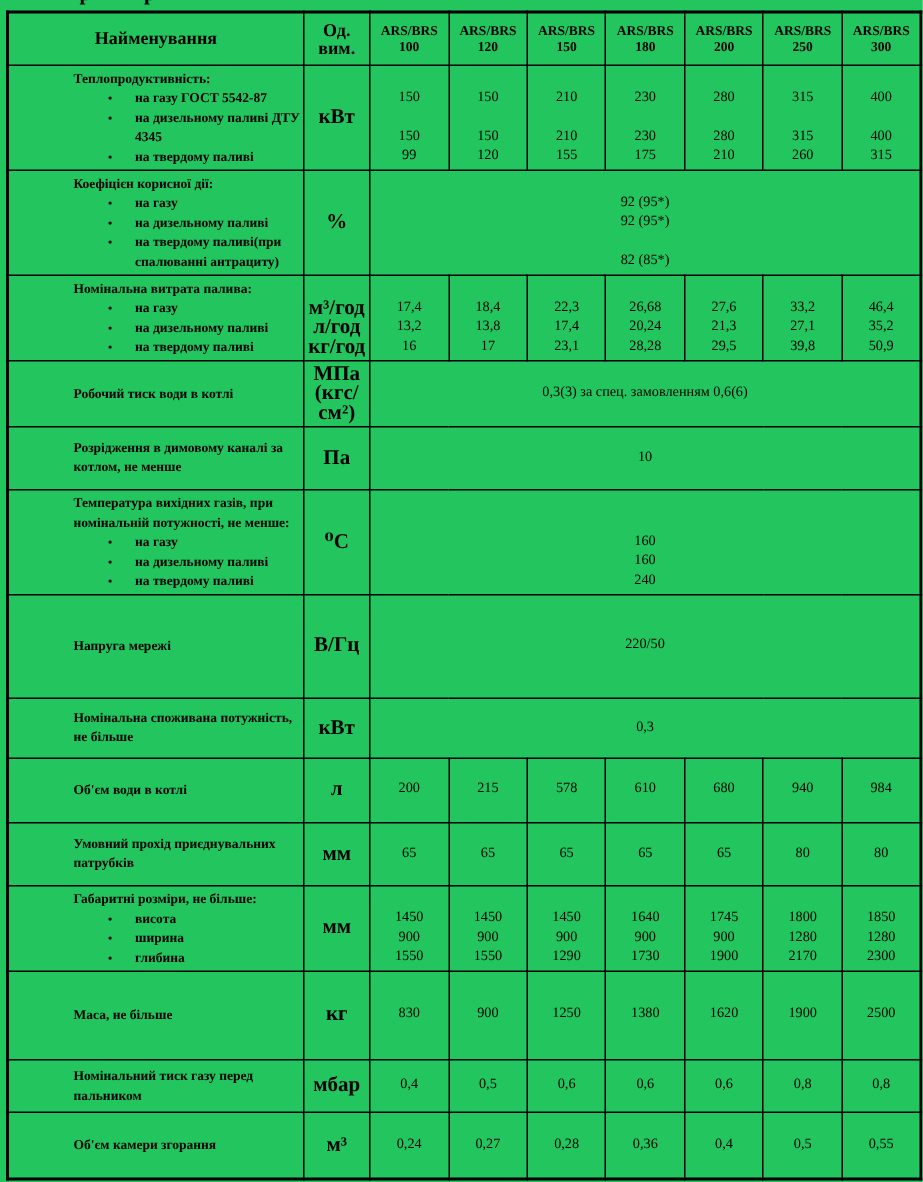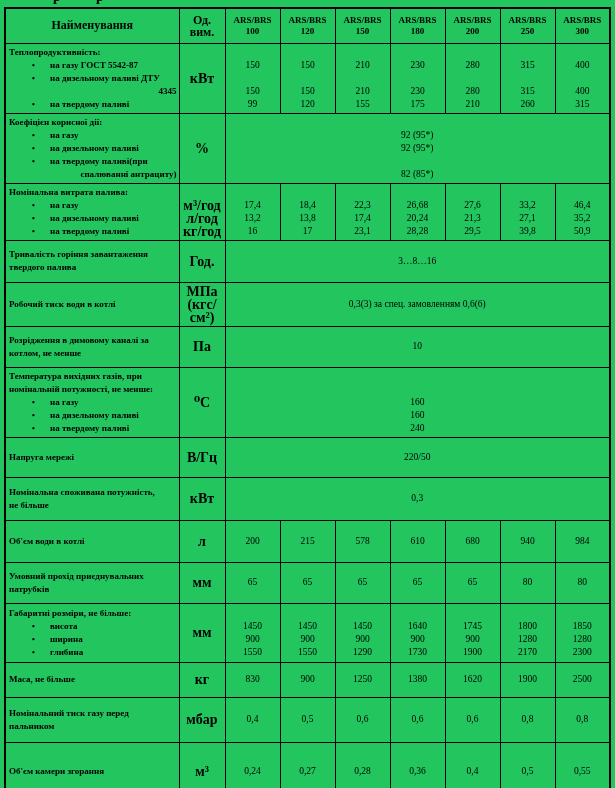--- a/index.html
+++ b/index.html
@@ -32,24 +32,24 @@
   thead tr { height: 35px; }
   th.name-h  { font-size: 12px; font-weight: bold; text-align: center; }
   th.unit-h  { font-size: 12px; font-weight: bold; text-align: center; line-height: 12px; }
   th.model-h { font-size: 9px;  font-weight: bold; text-align: center; line-height: 11px; }
 
   td.label { font-size: 9px; font-weight: bold; text-align: left; padding: 2px 2px 2px 3px; }
   td.unit  { font-size: 14px; font-weight: bold; text-align: center; padding: 2px 1px; }
   td.val   { font-size: 9.5px; text-align: center; padding: 2px 1px; }
 
   .ln { line-height: 13px; min-height: 13px; }
-  td.label .ln { white-space: nowrap; }
+  td.label .ln { white-space: nowrap; margin-left: 40px; }
   .ln.bullet { position: relative; padding-left: 41px; }
   .ln.bullet .dot { position: absolute; left: 23px; top: 0; font-size: 8px; }
-  .ln.indent { padding-left: 41px; text-align: right; }
+  .ln.indent { padding-left: 41px; }
 
   tbody tr:nth-child(1)  { height: 70px; }
   tbody tr:nth-child(2)  { height: 69px; }
   tbody tr:nth-child(3)  { height: 57px; }
   tbody tr:nth-child(4)  { height: 42px; }
   tbody tr:nth-child(5)  { height: 42px; }
   tbody tr:nth-child(6)  { height: 41px; }
   tbody tr:nth-child(7)  { height: 69px; }
   tbody tr:nth-child(8)  { height: 40px; }
   tbody tr:nth-child(9)  { height: 43px; }
@@ -254,32 +254,20 @@
           </td>
           <td class="val">
             <div class="ln"></div>
             <div class="ln">46,4</div>
             <div class="ln">35,2</div>
             <div class="ln">50,9</div>
           </td>
         </tr>
         <tr>
           <td class="label">
-            <div class="ln"><span>Тривалість горіння завантаження</span></div>
-            <div class="ln"><span>твердого палива</span></div>
-          </td>
-          <td class="unit">
-            <div class="ln">Год.</div>
-          </td>
-          <td class="val" colspan="7">
-            <div class="ln">3…8…16</div>
-          </td>
-        </tr>
-        <tr>
-          <td class="label">
             <div class="ln"><span>Робочий тиск води в котлі</span></div>
           </td>
           <td class="unit">
             <div class="ln">МПа</div>
             <div class="ln">(кгс/см²)</div>
           </td>
           <td class="val" colspan="7">
             <div class="ln">0,3(3) за спец. замовленням 0,6(6)</div>
           </td>
         </tr>

